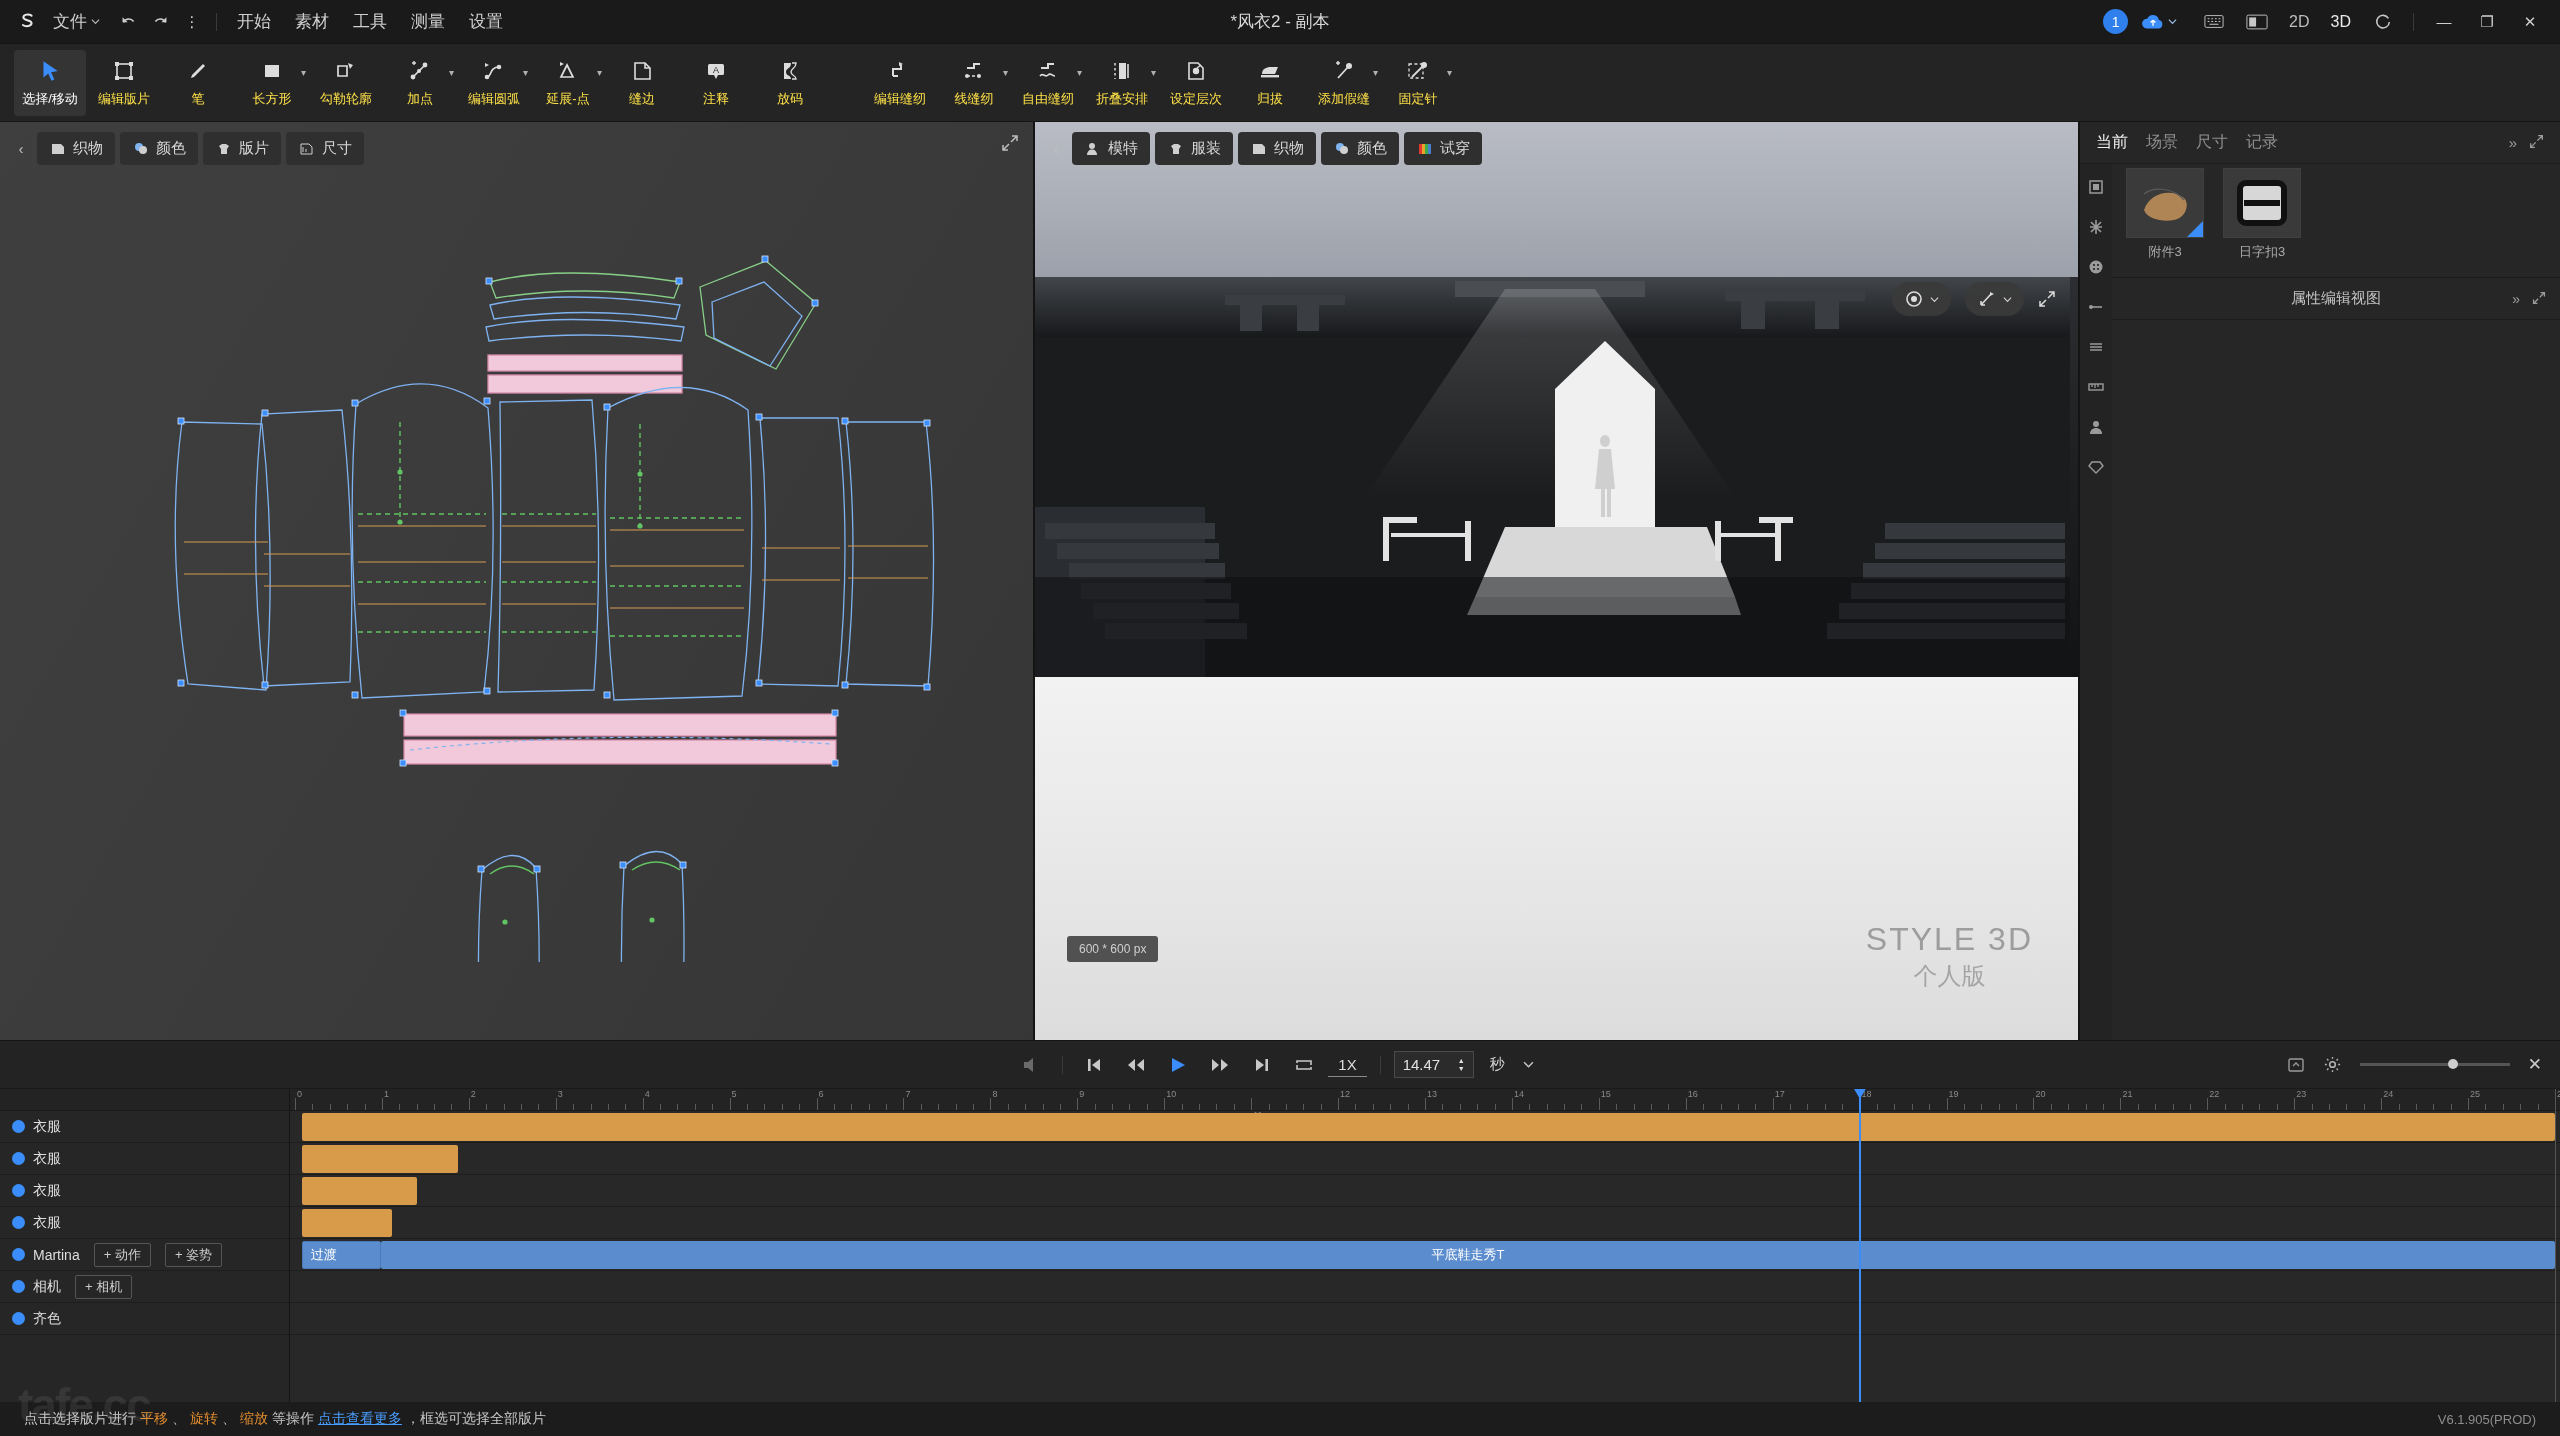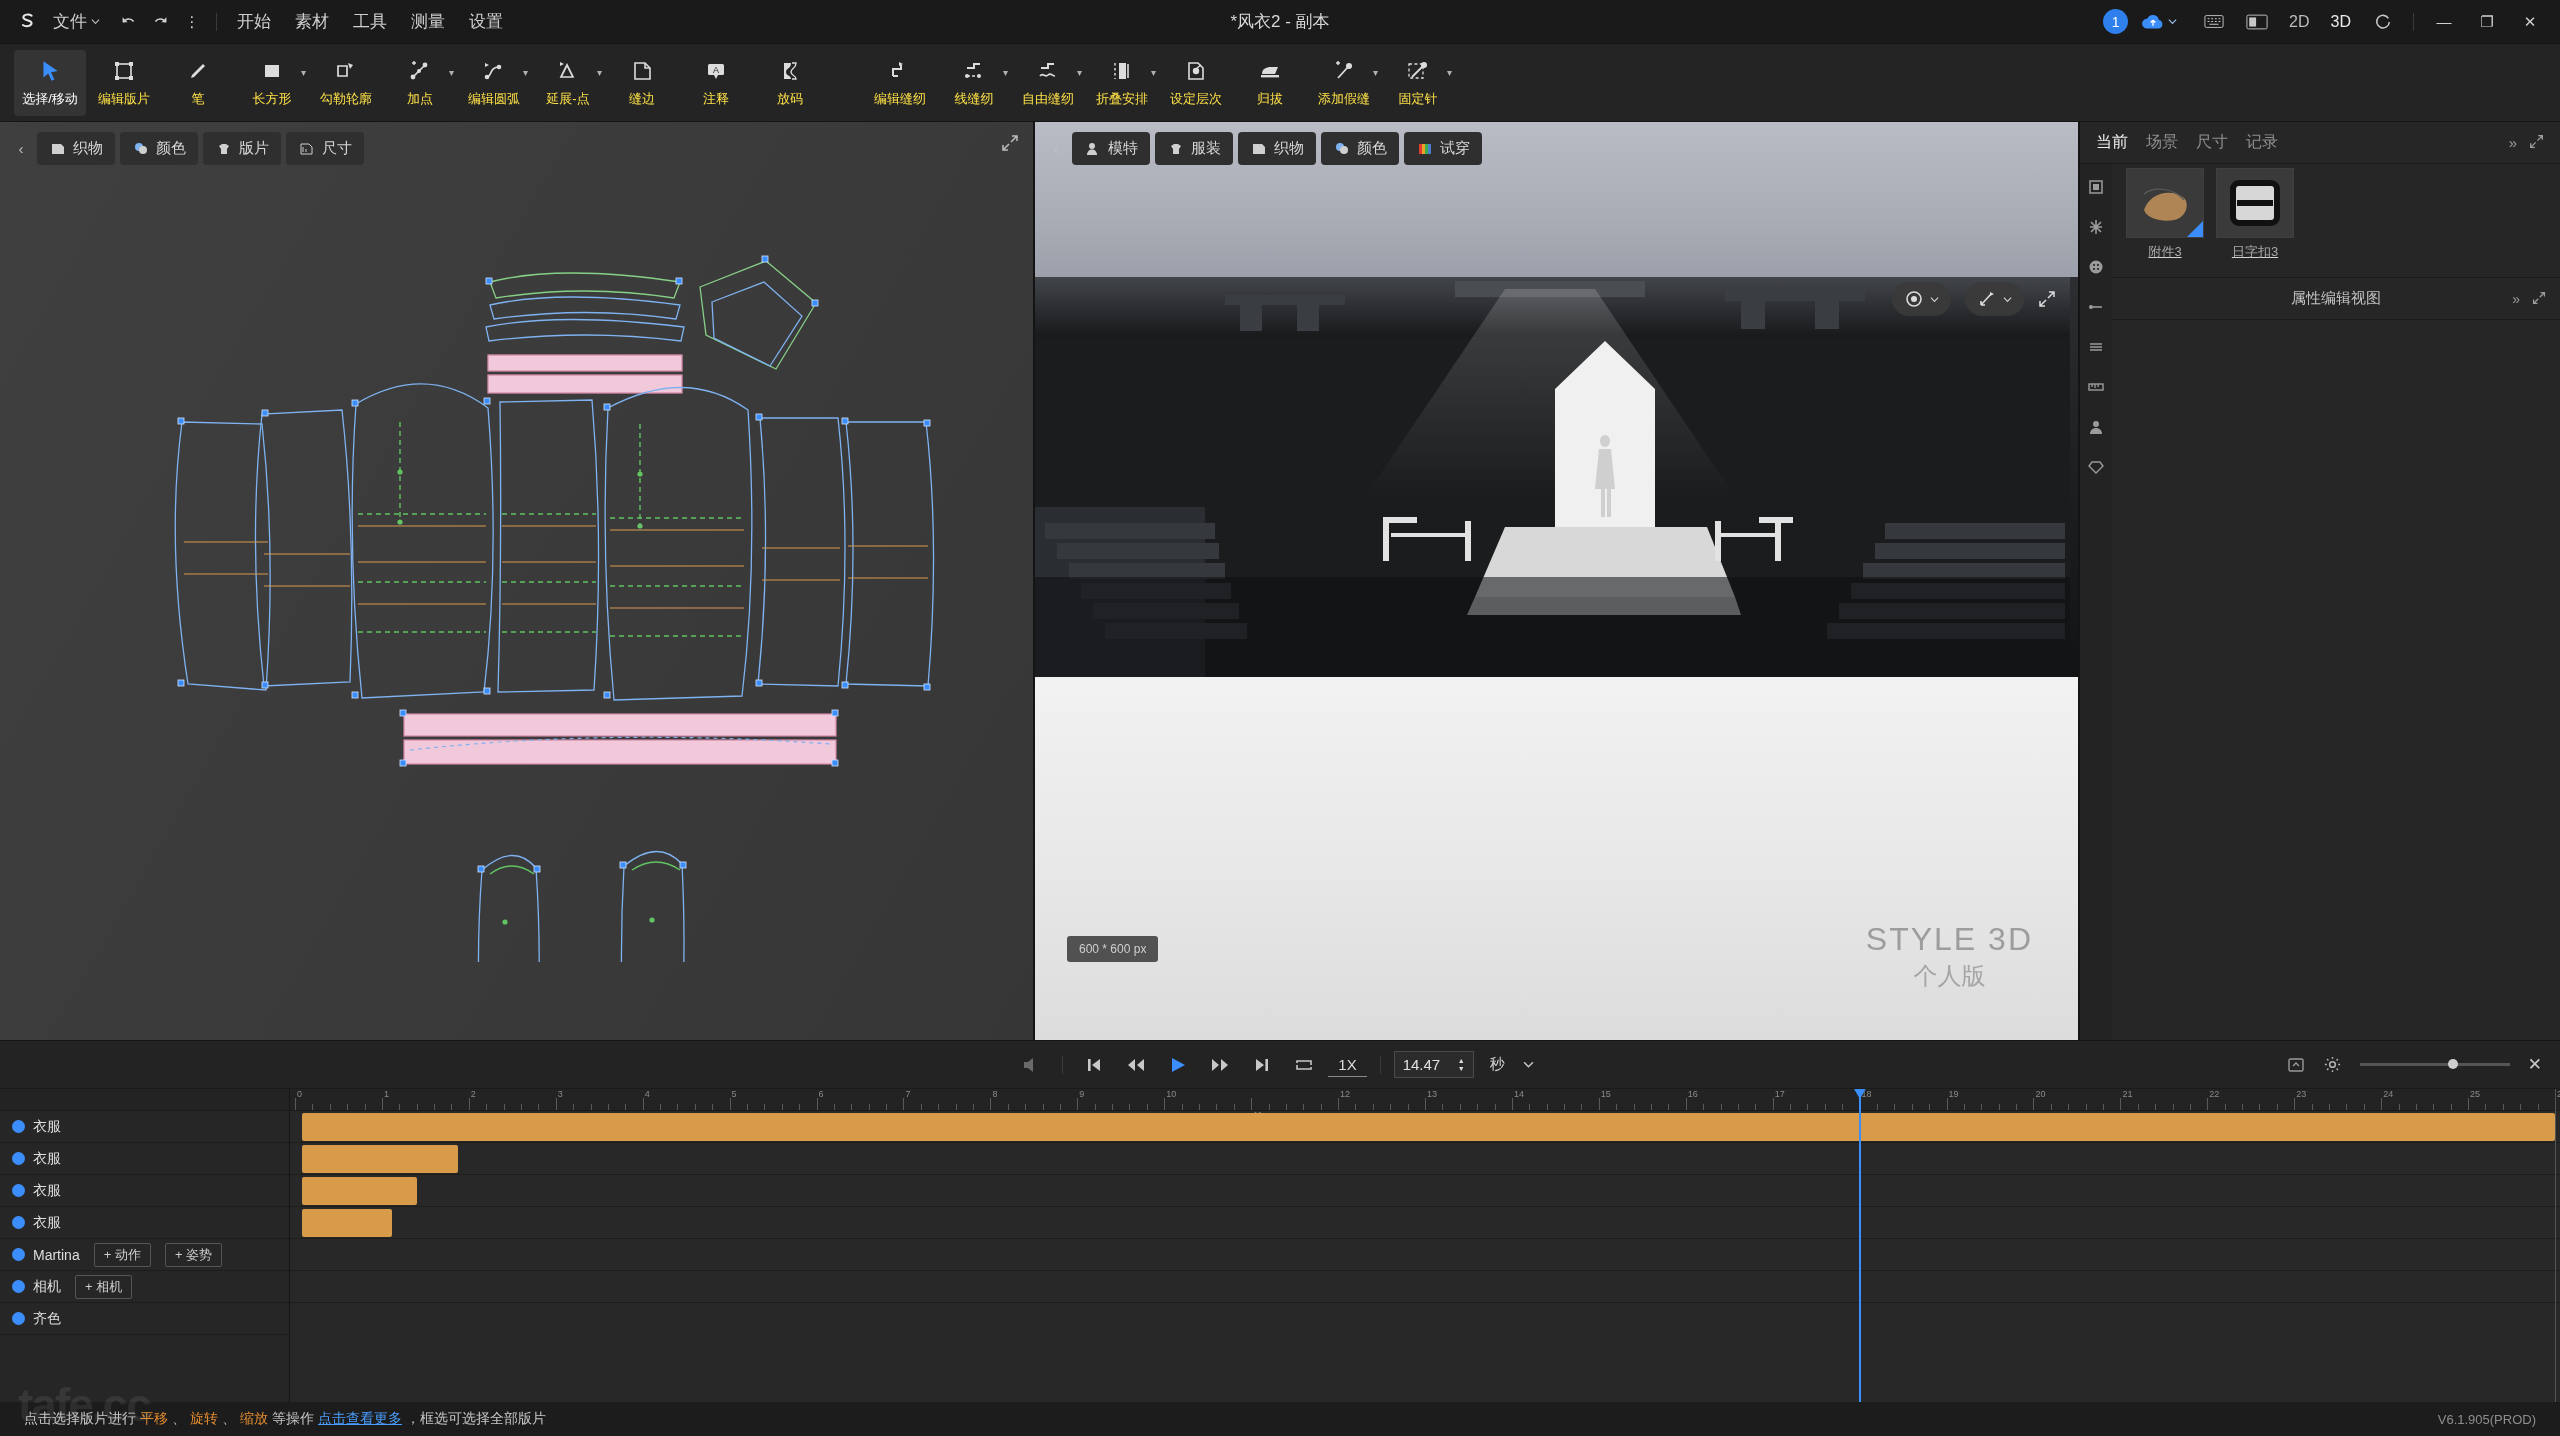--- a/index.html
+++ b/index.html
@@ -80,21 +80,21 @@
   .rp-tools { margin-left:auto; display:flex; gap:12px; color:#9e9e9e; font-size:15px;}
   .rp-body { flex:1 1 auto; display:flex; min-height:0;}
   .rp-rail { width:32px; background:#232323; display:flex; flex-direction:column; align-items:center;
       padding-top:12px; gap:18px; color:#9b9b9b;}
   .rp-rail .ri { width:22px;height:22px;display:flex;align-items:center;justify-content:center;}
   .rp-main { flex:1 1 auto; display:flex; flex-direction:column;}
   .rp-sechead { height:44px; display:flex; align-items:center; padding:0 14px; font-size:16px; color:#e0e0e0;}
   .rp-sechead .rs { margin-left:auto; display:flex; gap:6px;}
   .rp-sechead .rs span { width:26px;height:24px;display:flex;align-items:center;justify-content:center;
       border:1px solid #4a4a4a; border-radius:3px; color:#bbb; font-size:13px;}
-  .thumbs { display:flex; gap:12px; padding:4px 14px;text-decoration:underline; }
+  .thumbs { display:flex; gap:19px; padding:4px 14px; }
   .thumb { width:78px; }
   .thumb .box { width:78px;height:70px; background:#3a3a3a; display:flex;align-items:center;justify-content:center;
       position:relative; border:1px solid #3f3f3f;}
   .thumb .cap { font-size:13px; color:#a9a9a9; margin-top:5px; text-align:center;}
   .thumb .sel { position:absolute; right:0; bottom:0; width:0;height:0;
       border-left:16px solid transparent; border-bottom:16px solid #3b8dfa;}
   .rp-divider { border-top:1px solid #1b1b1b; margin-top:12px;}
   .rp-sec2 { height:42px; display:flex; align-items:center; justify-content:center; font-size:15px;
       color:#c2c2c2; border-bottom:1px solid #1b1b1b; position:relative;}
   .rp-sec2 .rs2 { position:absolute; right:14px; display:flex; gap:12px; color:#9e9e9e; font-size:14px;}
@@ -1116,20 +1116,24 @@
             </div>
             <div class="trow">
               <div class="clip orange" style="left: 11.78px; width: 155.94px;"></div>
             </div>
             <div class="trow">
               <div class="clip orange" style="left: 11.78px; width: 115.26px;"></div>
             </div>
             <div class="trow">
               <div class="clip orange" style="left: 11.78px; width: 90.4px;"></div>
             </div>
+            <div class="trow">
+              <div class="clip blue" style="left: 11.78px; width: 79.1px;">过渡</div>
+              <div class="clip blue2" style="left: 90.88px; width: 2174.12px;">平底鞋走秀T</div>
+            </div>
             <div class="trow"></div>
             <div class="trow"></div>
           </div>
         <div class="playhead" id="playhead" style="left: 1568.92px;">
             <span class="ph-h"></span>
           </div>
         <div class="endmark" id="endmark" style="left: 2265px;"></div>
       </div>
     </div>
   </div>

